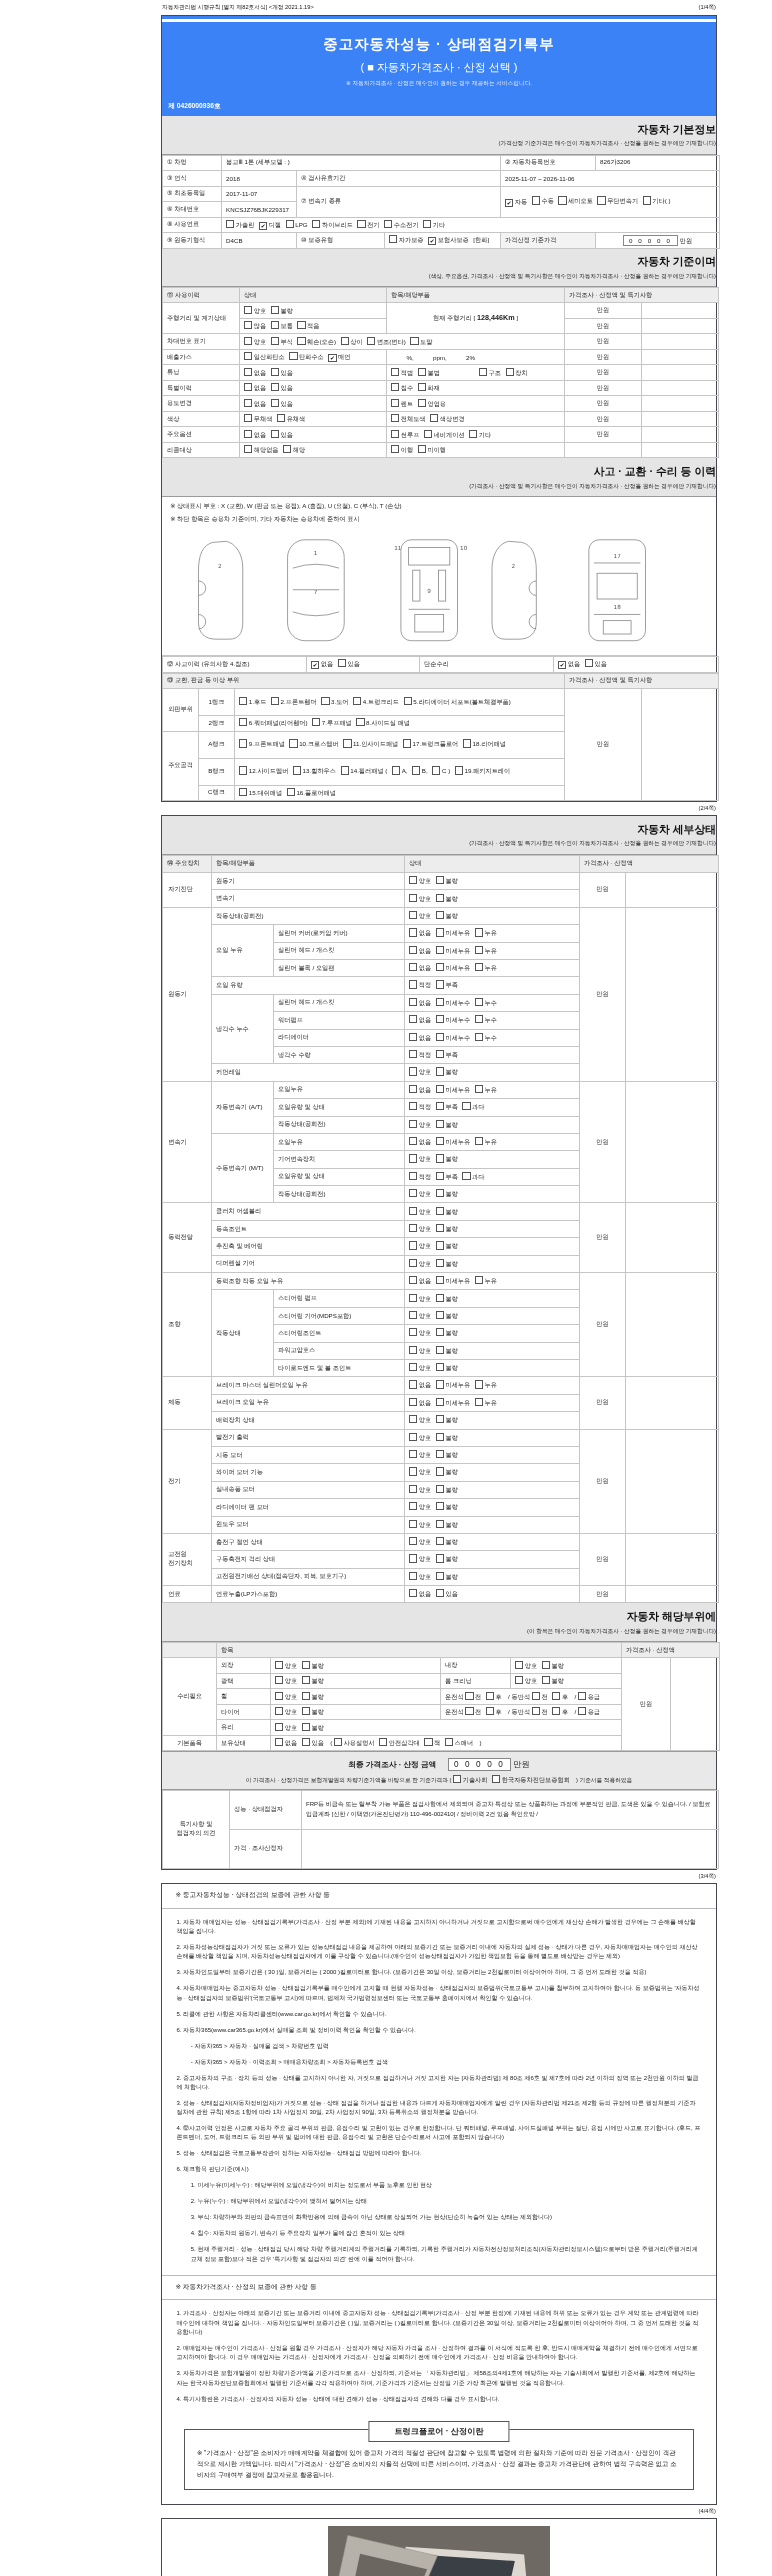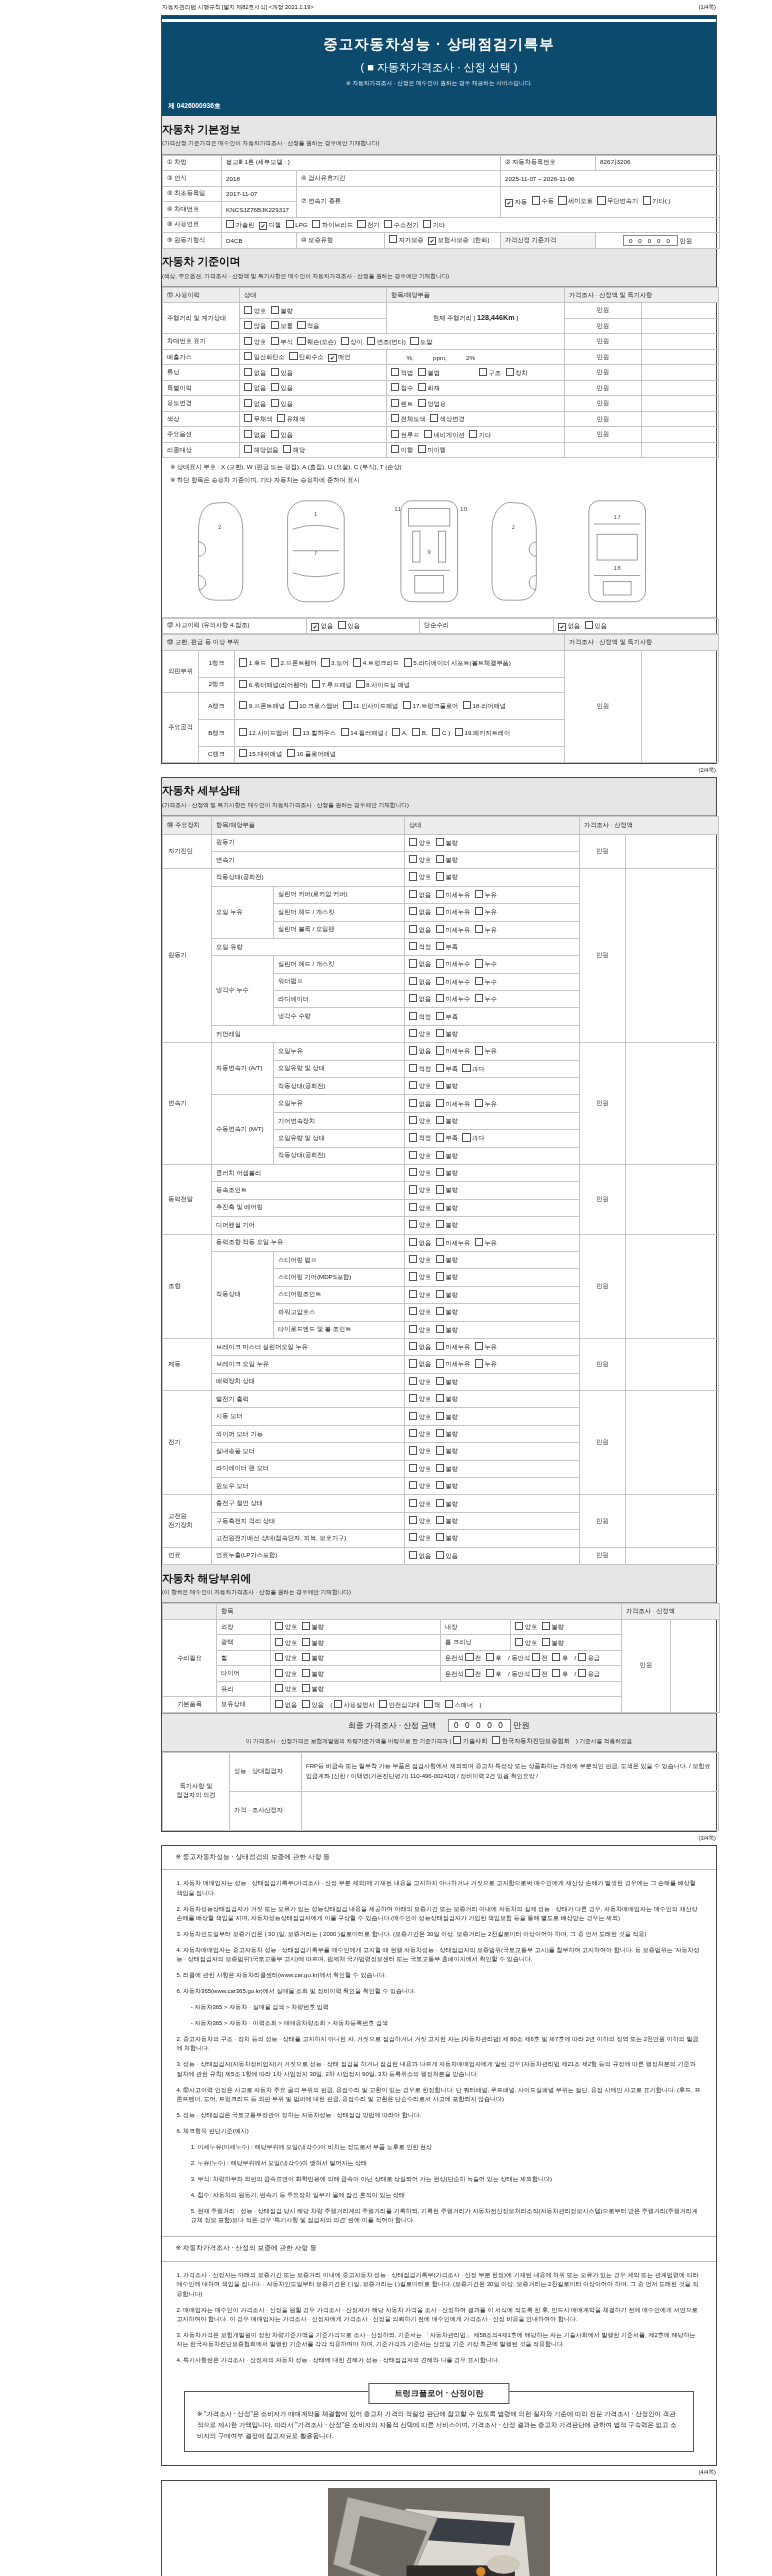--- a/index.html
+++ b/index.html
@@ -4,28 +4,28 @@
 <style>
   html,body{margin:0;padding:0;}
   body{width:773px;height:2576px;background:#fff;overflow:hidden;
        font-family:"Liberation Sans","DejaVu Sans",sans-serif;color:#222;}
   .sheet{position:relative;width:556px;margin-left:161px;padding-top:3.1px;}
   .topline{display:flex;justify-content:space-between;font-size:5.7px;color:#111;padding:1px 1px 2.6px;}
   .marker{text-align:right;font-size:5.7px;color:#222;padding:2.1px 1px;}
   .page-block{border:1px solid #45494f;background:#fff;margin-bottom:1px;}
 
   
-  .banner{background:#0c4a6e;color:#fff;text-align:center;padding:2.1px 0 4.1px;}
+  .banner{background:#3b82f6;color:#fff;text-align:center;padding:2.1px 0 4.1px;}
   .banner .stripe{height:3.1px;background:#fff;margin:1.5px 0 12.4px;}
   .banner h1{font-size:14.4px;margin:0 0 6.2px;font-weight:bold;letter-spacing:1px;}
   .banner .sel{font-size:11px;margin-bottom:4.6px;}
   .banner .note{font-size:5.7px;color:#eee;margin-bottom:10.3px;}
   .banner .docno{text-align:left;font-size:6.7px;font-weight:bold;padding:4.1px 6.2px 1px;}
 
-  .sec-head{background:#e5e5e5;text-align:left;border-bottom:0.5px solid #9a9a9a;padding:6.7px 0 5.2px;}
+  .sec-head{background:#e5e5e5;text-align:right;border-bottom:0.5px solid #9a9a9a;padding:6.7px 0 5.2px;}
   .sec-head .t{font-size:10.8px;font-weight:bold;color:#111;}
   .sec-head .s{font-size:5.7px;margin-top:3.6px;color:#222;}
 
   table{border-collapse:collapse;width:100%;table-layout:fixed;}
   td{border:0.5px solid #c6c6c6;font-size:6.2px;padding:1.5px 4.1px;vertical-align:middle;word-break:keep-all;overflow:hidden;}
   tr{height:15.5px;}
   .hrow td{background:#ededed;}
   .pr{text-align:center;color:#333;}
   .center{text-align:center;}
   .shade{background:#f3f3f3;}
@@ -44,21 +44,21 @@
   .dtable td{height:13.4px;}
   .dtable .gcell{padding-left:5.2px;}
   .n-wrap{padding:9.3px 14.4px 4.1px;}
   .nline{font-size:6px;line-height:1.55;margin:0 0 6.7px;color:#222;}
   .ind1{margin-left:14.4px;}
   .nsec{font-size:6.7px;padding:7.2px 13.4px;border-bottom:0.5px solid #bbb;}
   .nsec2{font-size:6.7px;padding:7.2px 13.4px;border-top:0.5px solid #bbb;border-bottom:0.5px solid #bbb;}
 
   .finalband{background:#e9e9e9;border-top:0.5px solid #9a9a9a;border-bottom:0.5px solid #9a9a9a;
              text-align:center;padding:5.2px 0 4.1px;}
-  .finalband .big{font-size:7.7px;font-weight:normal;margin-right:9.3px;}
+  .finalband .big{font-size:7.7px;font-weight:bold;margin-right:9.3px;}
   .finalband .note{font-size:5.7px;margin-top:4.1px;color:#222;}
 
   .mean-box{margin:14.4px 21.6px 13.4px;border:0.8px solid #555;position:relative;padding:16.5px 12.4px 9.3px;}
   .mean-title{position:absolute;top:-8.8px;left:50%;transform:translateX(-50%);background:#fff;
               border:0.8px solid #555;padding:4.1px 25px;font-size:8.2px;font-weight:bold;white-space:nowrap;}
   .mean-text{font-size:6.4px;line-height:1.75;color:#111;}
 
   .photo-area{padding:7.2px 0 5.2px;text-align:center;}
   .photo{width:222px;height:129px;margin:0 auto 7.2px;display:block;background:#777;}
   svg text{font-family:"DejaVu Sans",sans-serif;}
@@ -224,20 +224,24 @@
       <tr>
         <td>리콜대상</td>
         <td><span class="opt"><span class="cb"></span><span class="olb">해당없음</span></span><span class="opt"><span class="cb"></span><span class="olb">해당</span></span></td>
         <td><span class="opt"><span class="cb"></span><span class="olb">이행</span></span><span class="opt"><span class="cb"></span><span class="olb">미이행</span></span></td>
         <td></td>
         <td></td>
       </tr>
     </tbody>
       </table>
 
+    <div class="sec-head">
+      <div class="t">사고 · 교환 · 수리 등 이력</div>
+      <div class="s">(가격조사 · 산정액 및 특기사항은 매수인이 자동차가격조사 · 산정을 원하는 경우에만 기재합니다)</div>
+    </div>
     <div class="legend">
       <div>※ 상태표시 부호 : X (교환), W (판금 또는 용접), A (흠집), U (요철), C (부식), T (손상)</div>
       <div>※ 하단 항목은 승용차 기준이며, 기타 자동차는 승용차에 준하여 표시</div>
     </div>
     <div class="diag">
       <svg width="515" height="116" viewBox="0 0 1000 225">
         <g stroke="#8a8a8a" fill="none" stroke-width="1.6">
 
           <path d="M60 20 C40 25 32 45 32 75 L32 175 C32 196 44 208 66 208 L92 208 C110 208 118 196 118 175 L118 70 C118 42 104 22 86 18 Z"></path>
           <path d="M32 95 a14 14 0 0 1 0 28"></path>

